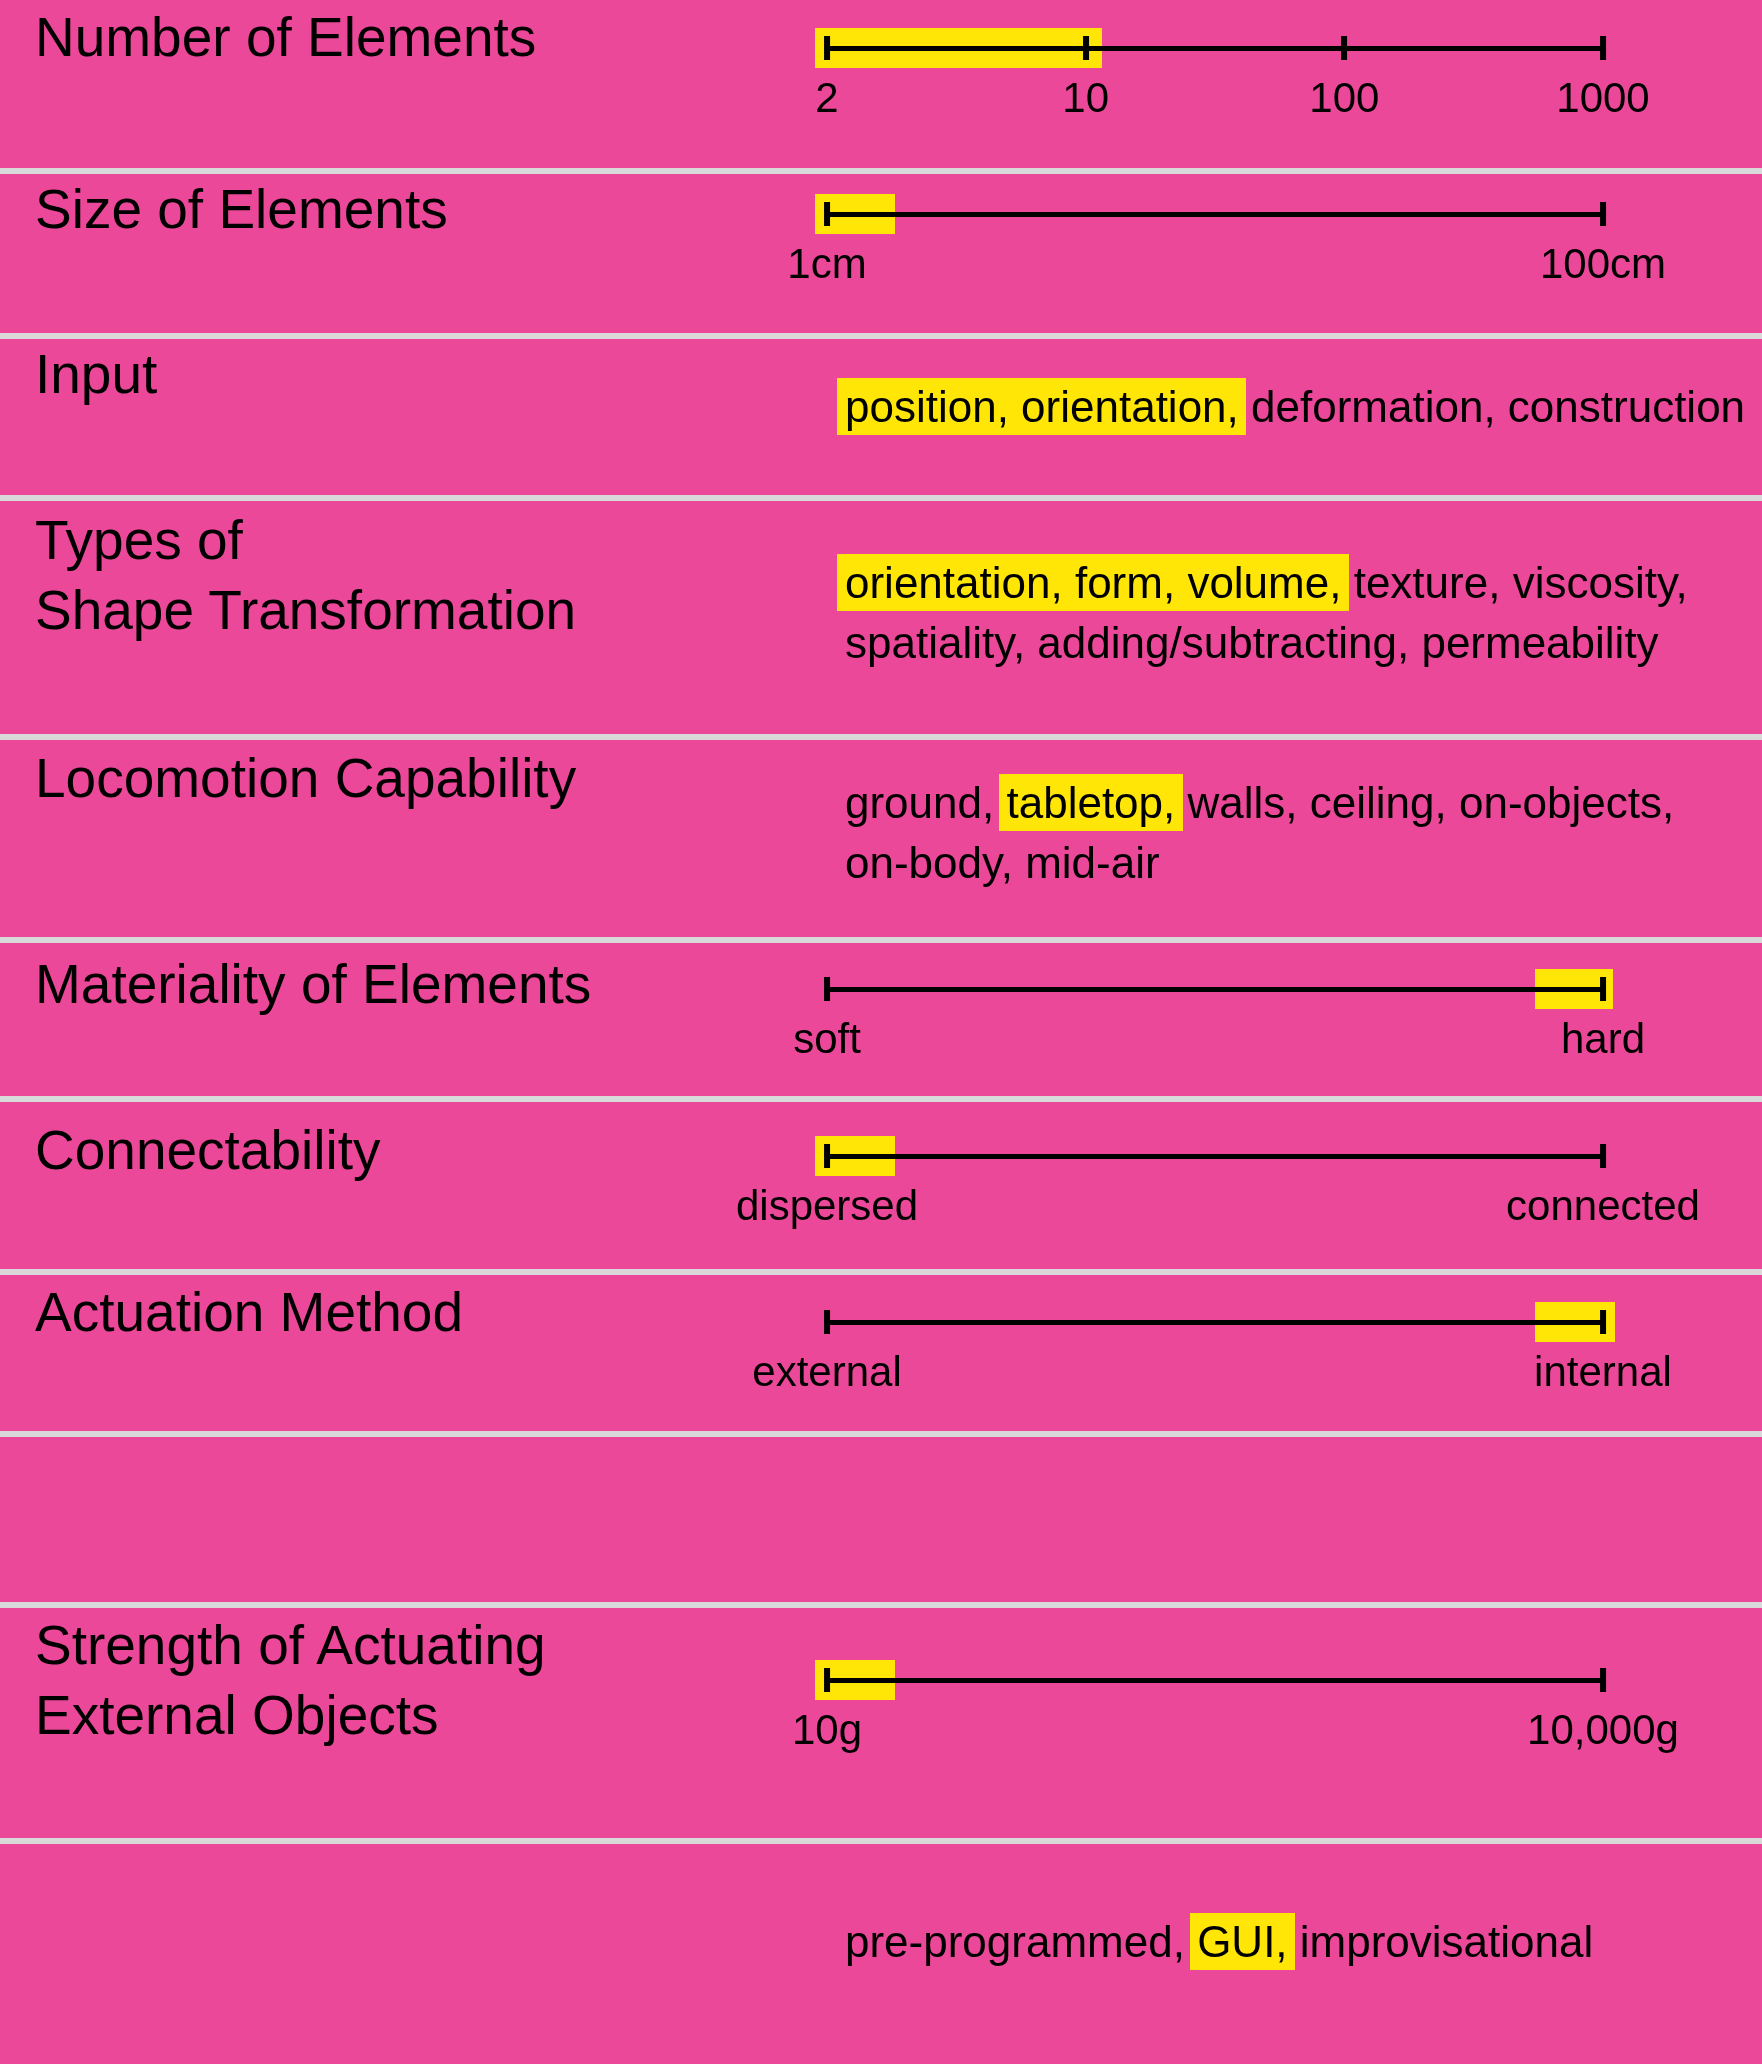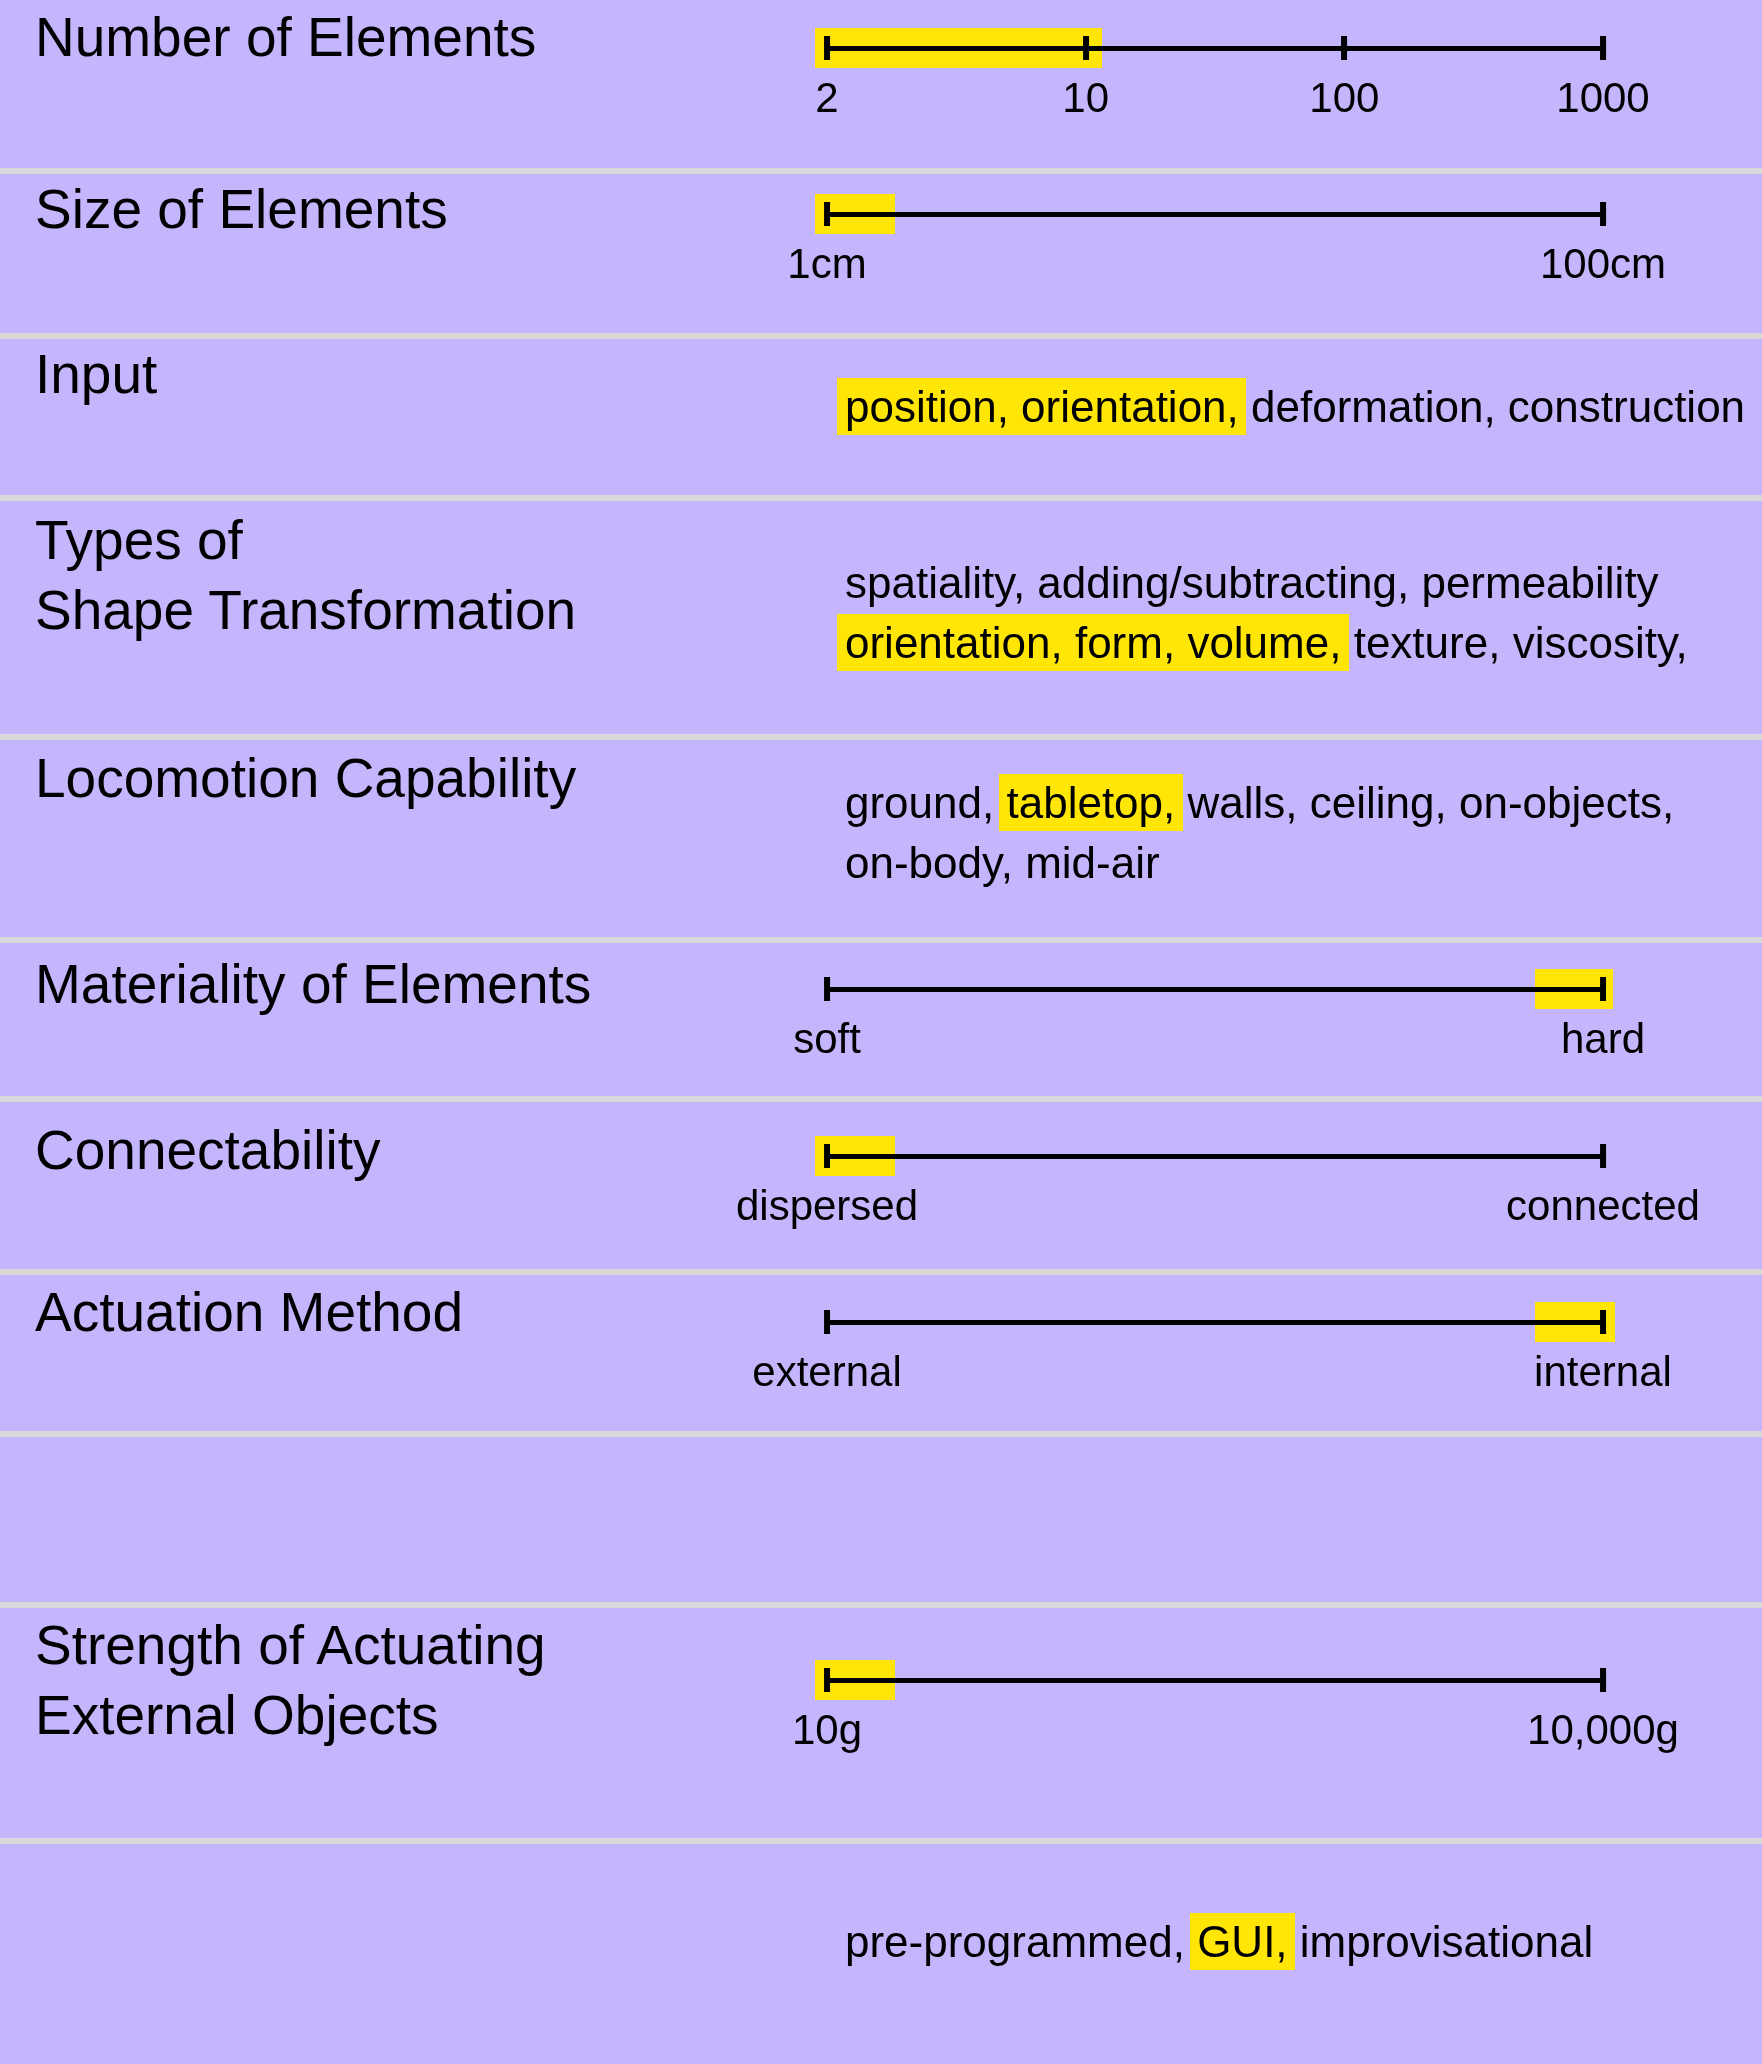--- a/index.html
+++ b/index.html
@@ -1,20 +1,20 @@
 <!DOCTYPE html>
 <html style="--hl: #ffe606; --sep: #d9d9d9;font-size:13.4px"><head>
 <meta charset="utf-8">
 <style>
   html, body { margin: 0; padding: 0; background: #ffffff; }
   .canvas {
     position: relative;
     width: 1762px;
     height: 2064px;
-    background: #c4b5fd;
+    background: #ec4899;
     font-family: "Liberation Sans", "DejaVu Sans", sans-serif;
     color: #000000;
     overflow: hidden;
   }
   .sep {
     position: absolute;
     left: 0;
     width: 1762px;
     height: 5.9px;
     background: var(--sep, #d9d9d9);
@@ -130,22 +130,22 @@
     </div>
   </section>
   <div class="sep" style="top:495px"></div>
 
   <section class="row" style="top:500px;height:234px">
     <div class="row-label" style="top:5.9px">
       <span class="label-line">Types of</span>
       <span class="label-line">Shape Transformation</span>
     </div>
     <div class="row-keywords" style="top:53px">
+      <span class="kw-line"><span class="kw hl">orientation, form, volume,</span><span class="kw"> texture, viscosity,</span></span>
       <span class="kw-line"><span class="kw">spatiality, adding/subtracting, permeability</span></span>
-      <span class="kw-line"><span class="kw hl">orientation, form, volume,</span><span class="kw"> texture, viscosity,</span></span>
     </div>
   </section>
   <div class="sep" style="top:734px"></div>
 
   <section class="row" style="top:739px;height:198px">
     <div class="row-label" style="top:5px">Locomotion Capability</div>
     <div class="row-keywords" style="top:34px">
       <span class="kw-line"><span class="kw">ground, </span><span class="kw hl">tabletop,</span><span class="kw"> walls, ceiling, on-objects,</span></span>
       <span class="kw-line"><span class="kw">on-body, mid-air</span></span>
     </div>

